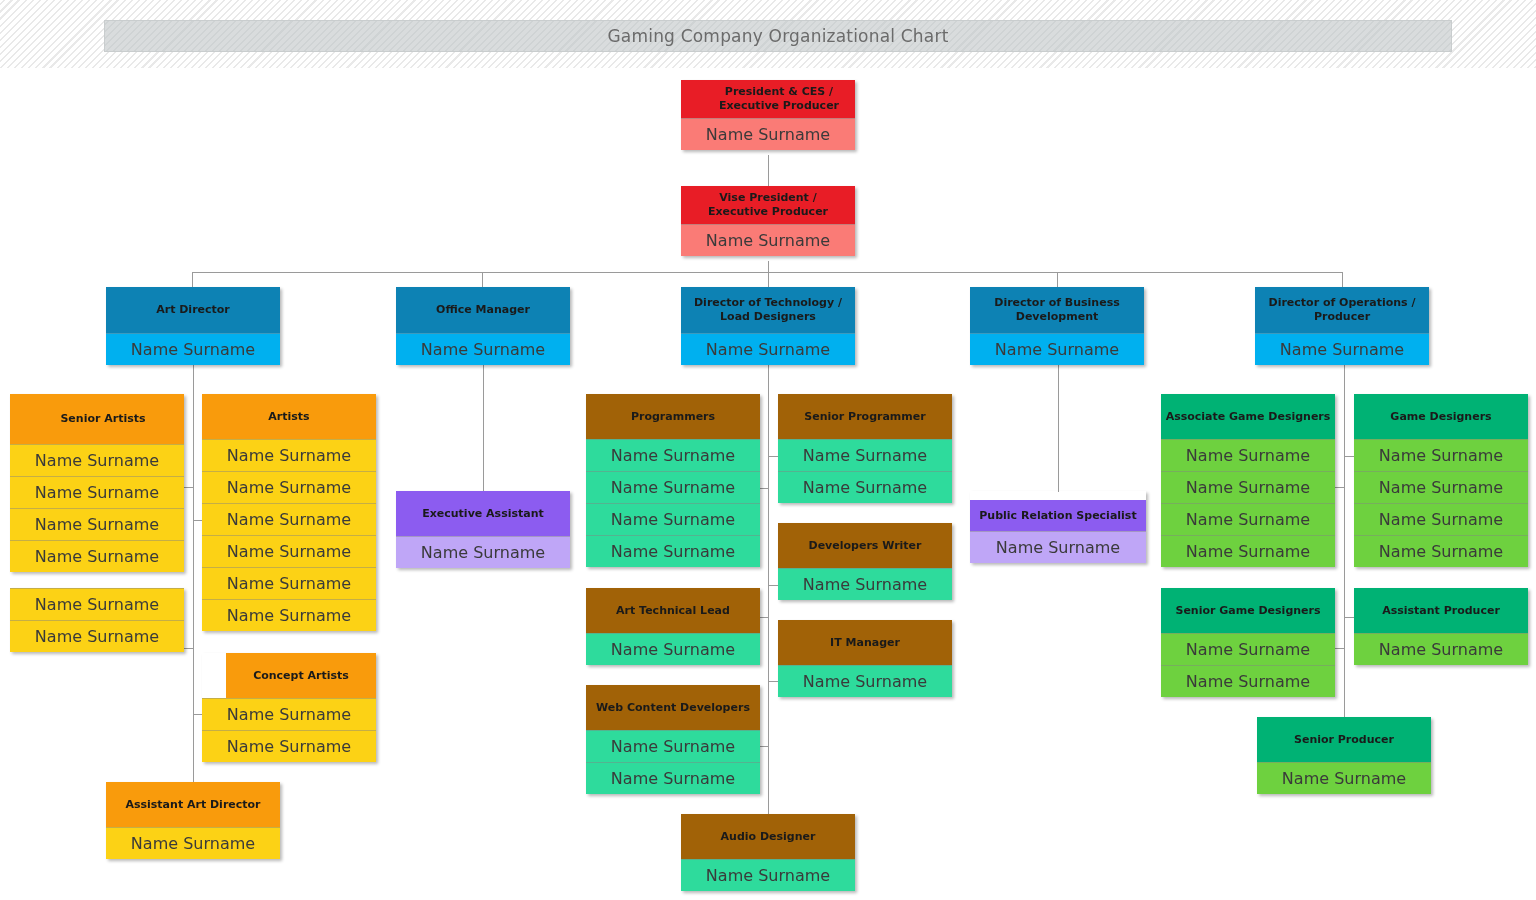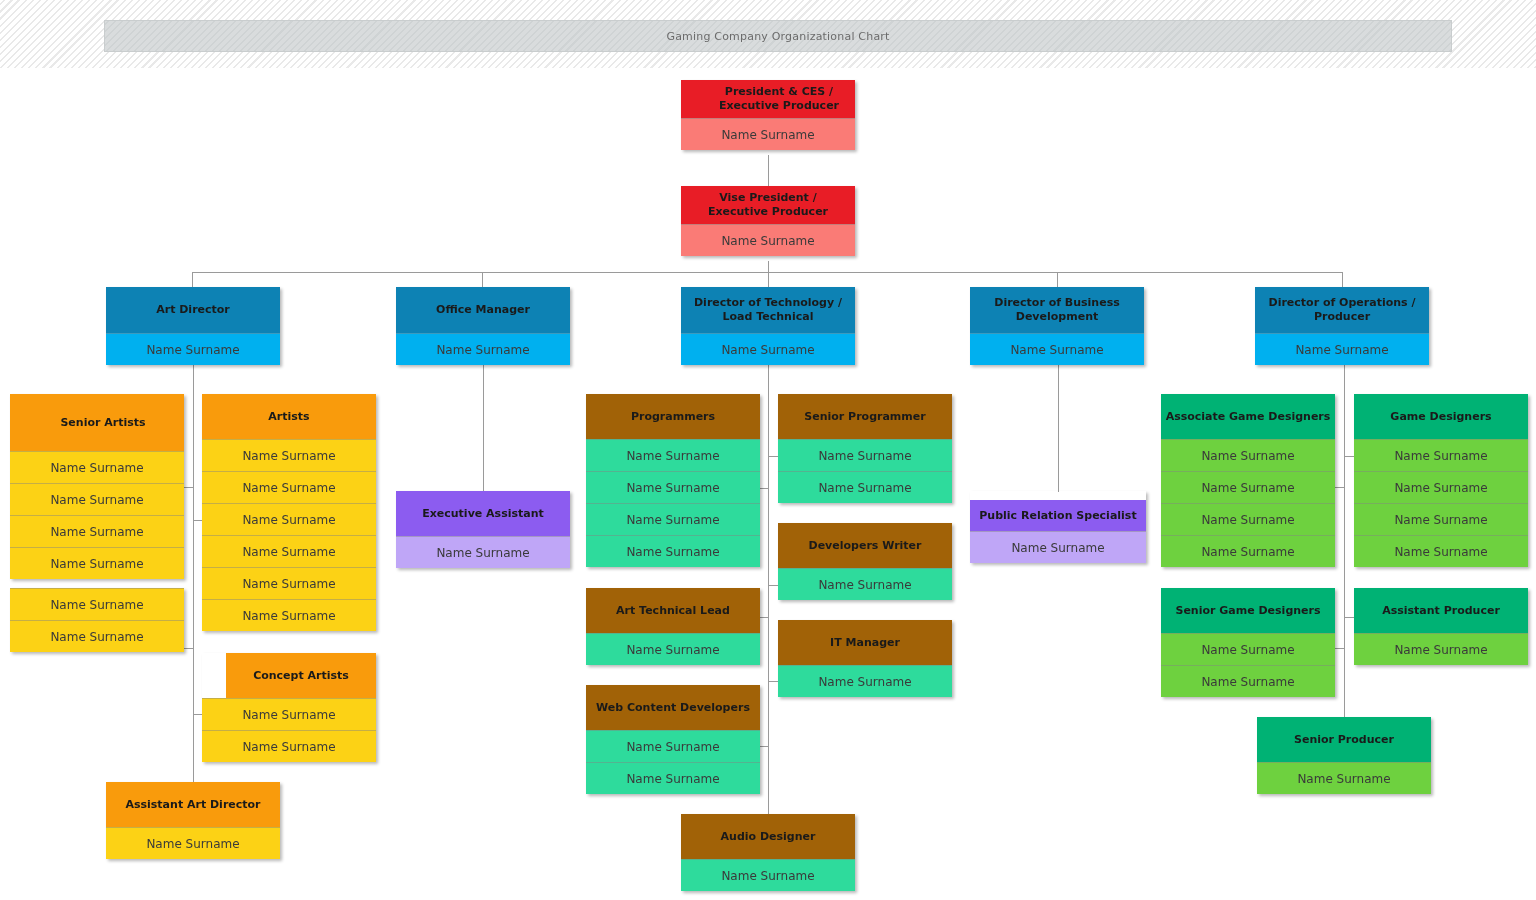--- a/index.html
+++ b/index.html
@@ -35,21 +35,21 @@
       -45deg,
       #cfd3d4 0px, #cfd3d4 1.5px,
       #d9dcdd 1.5px, #d9dcdd 5px
     );
     border: 1px solid #c9cdce;
     display: flex;
     align-items: center;
     justify-content: center;
   }
   #title-text {
-    font-size: 11px;
+    font-size: 17px;
     color: #6b6b6b;
     letter-spacing: 0.2px;
     white-space: nowrap;
   }
 
   
   #canvas {
     position: absolute;
     left: 0; top: 0;
     width: 1536px; height: 900px;
@@ -79,21 +79,21 @@
     color: #1a1a1a;
     line-height: 1.25;
     padding: 2px 4px;
     white-space: pre-line;
   }
   .node-row {
     display: flex;
     align-items: center;
     justify-content: center;
     text-align: center;
-    font-size: 12px;
+    font-size: 16px;
     color: #3a3a3a;
     height: 32px;
     border-top: 1px solid rgba(130,130,130,0.45);
   }
 
   
   .theme-red    .node-title { background-color: #e81d26; }
   .theme-red    .node-row   { background-color: #fa7b76; }
 
   .theme-blue   .node-title { background-color: #0d82b4; }
@@ -160,35 +160,35 @@
     <div class="node theme-blue" style="left: 106px; top: 287px; width: 174px;">
       <div class="node-title" style="height: 46px;">Art Director</div>
       <div class="node-row">Name Surname</div>
     </div>
     <div class="node theme-blue" style="left: 396px; top: 287px; width: 174px;">
       <div class="node-title" style="height: 46px;">Office Manager</div>
       <div class="node-row">Name Surname</div>
     </div>
     <div class="node theme-blue" style="left: 681px; top: 287px; width: 174px;">
       <div class="node-title" style="height: 46px;">Director of Technology /
-Load Technical</div>
+Load Designers</div>
       <div class="node-row">Name Surname</div>
     </div>
     <div class="node theme-blue" style="left: 970px; top: 287px; width: 174px;">
       <div class="node-title" style="height: 46px;">Director of Business
 Development</div>
       <div class="node-row">Name Surname</div>
     </div>
     <div class="node theme-blue" style="left: 1255px; top: 287px; width: 174px;">
       <div class="node-title" style="height: 46px;">Director of Operations /
 Producer</div>
       <div class="node-row">Name Surname</div>
     </div>
     <div class="node theme-orange" style="left: 10px; top: 394px; width: 174px;">
-      <div class="node-title" style="height: 57px; padding-left: 16px;">Senior Artists</div>
+      <div class="node-title" style="height: 50px; padding-left: 16px;">Senior Artists</div>
       <div class="node-row">Name Surname</div>
       <div class="node-row">Name Surname</div>
       <div class="node-row">Name Surname</div>
       <div class="node-row">Name Surname</div>
     </div>
     <div class="node theme-orange" style="left: 202px; top: 394px; width: 174px;">
       <div class="node-title" style="height: 45px;">Artists</div>
       <div class="node-row">Name Surname</div>
       <div class="node-row">Name Surname</div>
       <div class="node-row">Name Surname</div>

